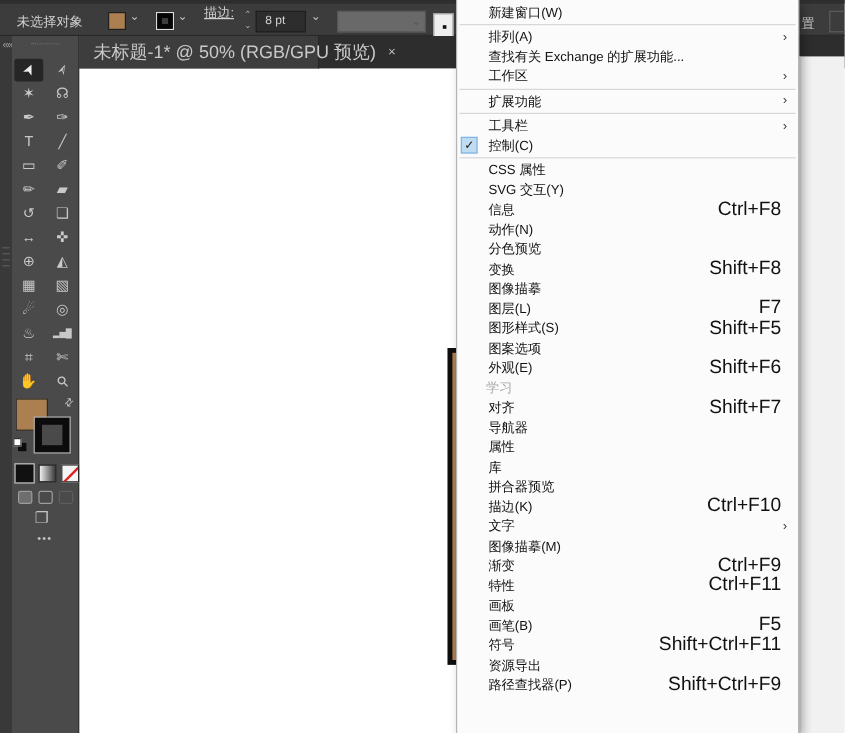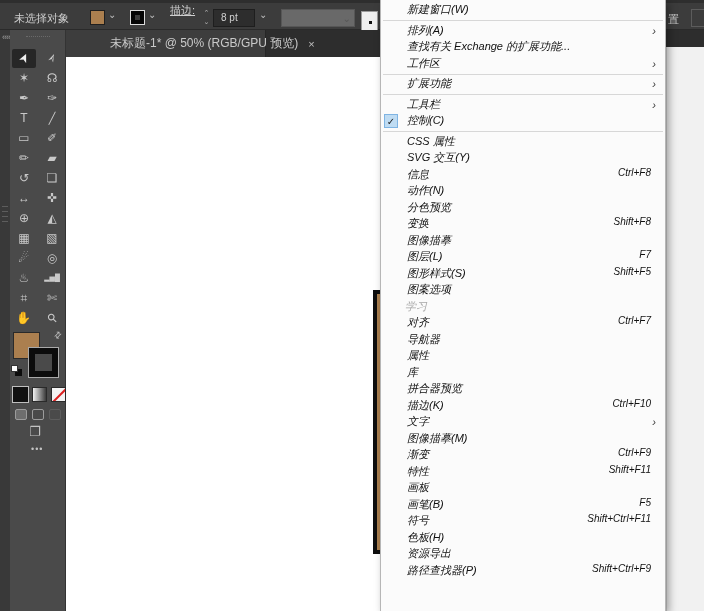--- a/index.html
+++ b/index.html
@@ -32,21 +32,21 @@
                      border:1px solid #9a9a9a; }
   .cb-brush-swatch .dot { position:absolute; left:7px; top:9px; width:3px; height:3px; background:#111; }
   .cb-right-fragment { position:absolute; left:668px; top:9px; font-size:11px; color:#c6c6c6; }
   .cb-right-button { position:absolute; left:691px; top:6px; width:13px; height:18px;
                      border:1px solid #5c5c5c; border-right:none; }
 
   
   .tab-bar { position:absolute; left:66px; top:30px; width:638px; height:27px; background:#2d2d2d; z-index:3; }
   .doc-tab { position:absolute; left:0; top:0; height:27px; width:200px; background:#3d3d3d;
              border-right:1px solid #262626; display:flex; align-items:center; padding:0 8px 0 12px; }
-  .doc-tab .title { font-size:12px; color:#c9c9c9; white-space:nowrap;margin-left:32px; }
+  .doc-tab .title { font-size:15px; color:#c9c9c9; white-space:nowrap; }
   .doc-tab .close { margin-left:10px; font-size:11px; color:#c0c0c0; cursor:default; }
 
   
   .tool-rail { position:absolute; left:0; top:30px; width:10px; height:581px; background:#393939; z-index:4; }
   .rail-collapse { position:absolute; left:2px; top:2px; font-size:9px; color:#9d9d9d; letter-spacing:-1px; }
   .rail-grip { position:absolute; left:2px; top:172px; width:6px; }
   .rail-grip i { display:block; height:1px; background:#5d5d5d; margin:4px 0; }
   .tool-panel { position:absolute; left:10px; top:30px; width:56px; height:581px; background:#4a4a4a;
                 border-right:1px solid #333; z-index:4; }
   .panel-grip { position:absolute; left:16px; top:6px; width:24px; height:2px;
@@ -89,24 +89,24 @@
   .more-tools { position:absolute; left:21px; top:414px; font-size:9px; color:#c3c3c3; letter-spacing:1px; }
 
   
   .right-dock { position:absolute; left:666px; top:47px; width:38px; height:564px; background:#f1f1f1;
                 border-left:1px solid #cfcfcf; z-index:5; }
 
   
   .menu { position:absolute; left:380px; top:0; width:286px; height:611px; background:#fbfbfb;
           border-left:1px solid #b6b6b6; border-right:1px solid #b6b6b6;
           box-shadow:3px 3px 8px rgba(0,0,0,.35); z-index:10; padding-top:2px; overflow:hidden; }
-  .menu-item { height:16.5px; display:flex; font-size:11px; color:#111;
-               padding-left:26px; padding-right:8px; position:relative; white-space:nowrap;font-style:italic; }
+  .menu-item { height:16.5px; display:flex; align-items:center; font-size:11px; color:#111;
+               padding-left:26px; padding-right:8px; position:relative; white-space:nowrap; }
   .menu-item.disabled { color:#a8a8a8;padding-left:24px; }
-  .menu-item .shortcut { margin-left:auto; padding-right:6px; font-size:10px; color:#111; }
+  .menu-item .shortcut { margin-left:auto; padding-right:6px; font-size:16px; color:#111; }
   .menu-item .sub-arrow { position:absolute; right:9px; top:2px; font-size:11px; color:#333; }
   .menu-item .checkbox { position:absolute; left:3px; top:1px; width:14px; height:14px;
                          background:#bfdcf3; border:1px solid #7fb4e3; color:#1a1a1a;
                          font-size:10px; line-height:13px; text-align:center; }
   .menu-separator { height:0; border-top:1px solid #d7d7d7; margin:1.5px 2px; }
 </style>
 </head>
 <body>
 
 <div class="canvas" data-name="artboard-canvas">
@@ -330,26 +330,30 @@
       <span data-name="menu-item-label">图层(L)</span>
       <span class="shortcut" data-name="menu-item-shortcut">F7</span>
     </div>
     <div class="menu-item" data-name="menu-item">
       <span data-name="menu-item-label">图形样式(S)</span>
       <span class="shortcut" data-name="menu-item-shortcut">Shift+F5</span>
     </div>
     <div class="menu-item" data-name="menu-item">
       <span data-name="menu-item-label">图案选项</span>
     </div>
+    <div class="menu-item" data-name="menu-item">
+      <span data-name="menu-item-label">外观(E)</span>
+      <span class="shortcut" data-name="menu-item-shortcut">Shift+F6</span>
+    </div>
     <div class="menu-item disabled" data-name="menu-item">
       <span data-name="menu-item-label">学习</span>
     </div>
     <div class="menu-item" data-name="menu-item">
       <span data-name="menu-item-label">对齐</span>
-      <span class="shortcut" data-name="menu-item-shortcut">Ctrl+F7</span>
+      <span class="shortcut" data-name="menu-item-shortcut">Shift+F7</span>
     </div>
     <div class="menu-item" data-name="menu-item">
       <span data-name="menu-item-label">导航器</span>
     </div>
     <div class="menu-item" data-name="menu-item">
       <span data-name="menu-item-label">属性</span>
     </div>
     <div class="menu-item" data-name="menu-item">
       <span data-name="menu-item-label">库</span>
     </div>
@@ -366,36 +370,33 @@
     </div>
     <div class="menu-item" data-name="menu-item">
       <span data-name="menu-item-label">图像描摹(M)</span>
     </div>
     <div class="menu-item" data-name="menu-item">
       <span data-name="menu-item-label">渐变</span>
       <span class="shortcut" data-name="menu-item-shortcut">Ctrl+F9</span>
     </div>
     <div class="menu-item" data-name="menu-item">
       <span data-name="menu-item-label">特性</span>
-      <span class="shortcut" data-name="menu-item-shortcut">Shift+F11</span>
+      <span class="shortcut" data-name="menu-item-shortcut">Ctrl+F11</span>
     </div>
     <div class="menu-item" data-name="menu-item">
       <span data-name="menu-item-label">画板</span>
     </div>
     <div class="menu-item" data-name="menu-item">
       <span data-name="menu-item-label">画笔(B)</span>
       <span class="shortcut" data-name="menu-item-shortcut">F5</span>
     </div>
     <div class="menu-item" data-name="menu-item">
       <span data-name="menu-item-label">符号</span>
       <span class="shortcut" data-name="menu-item-shortcut">Shift+Ctrl+F11</span>
     </div>
     <div class="menu-item" data-name="menu-item">
-      <span data-name="menu-item-label">色板(H)</span>
-    </div>
-    <div class="menu-item" data-name="menu-item">
       <span data-name="menu-item-label">资源导出</span>
     </div>
     <div class="menu-item" data-name="menu-item">
       <span data-name="menu-item-label">路径查找器(P)</span>
       <span class="shortcut" data-name="menu-item-shortcut">Shift+Ctrl+F9</span>
     </div>
   </div>
 
 </body></html>

